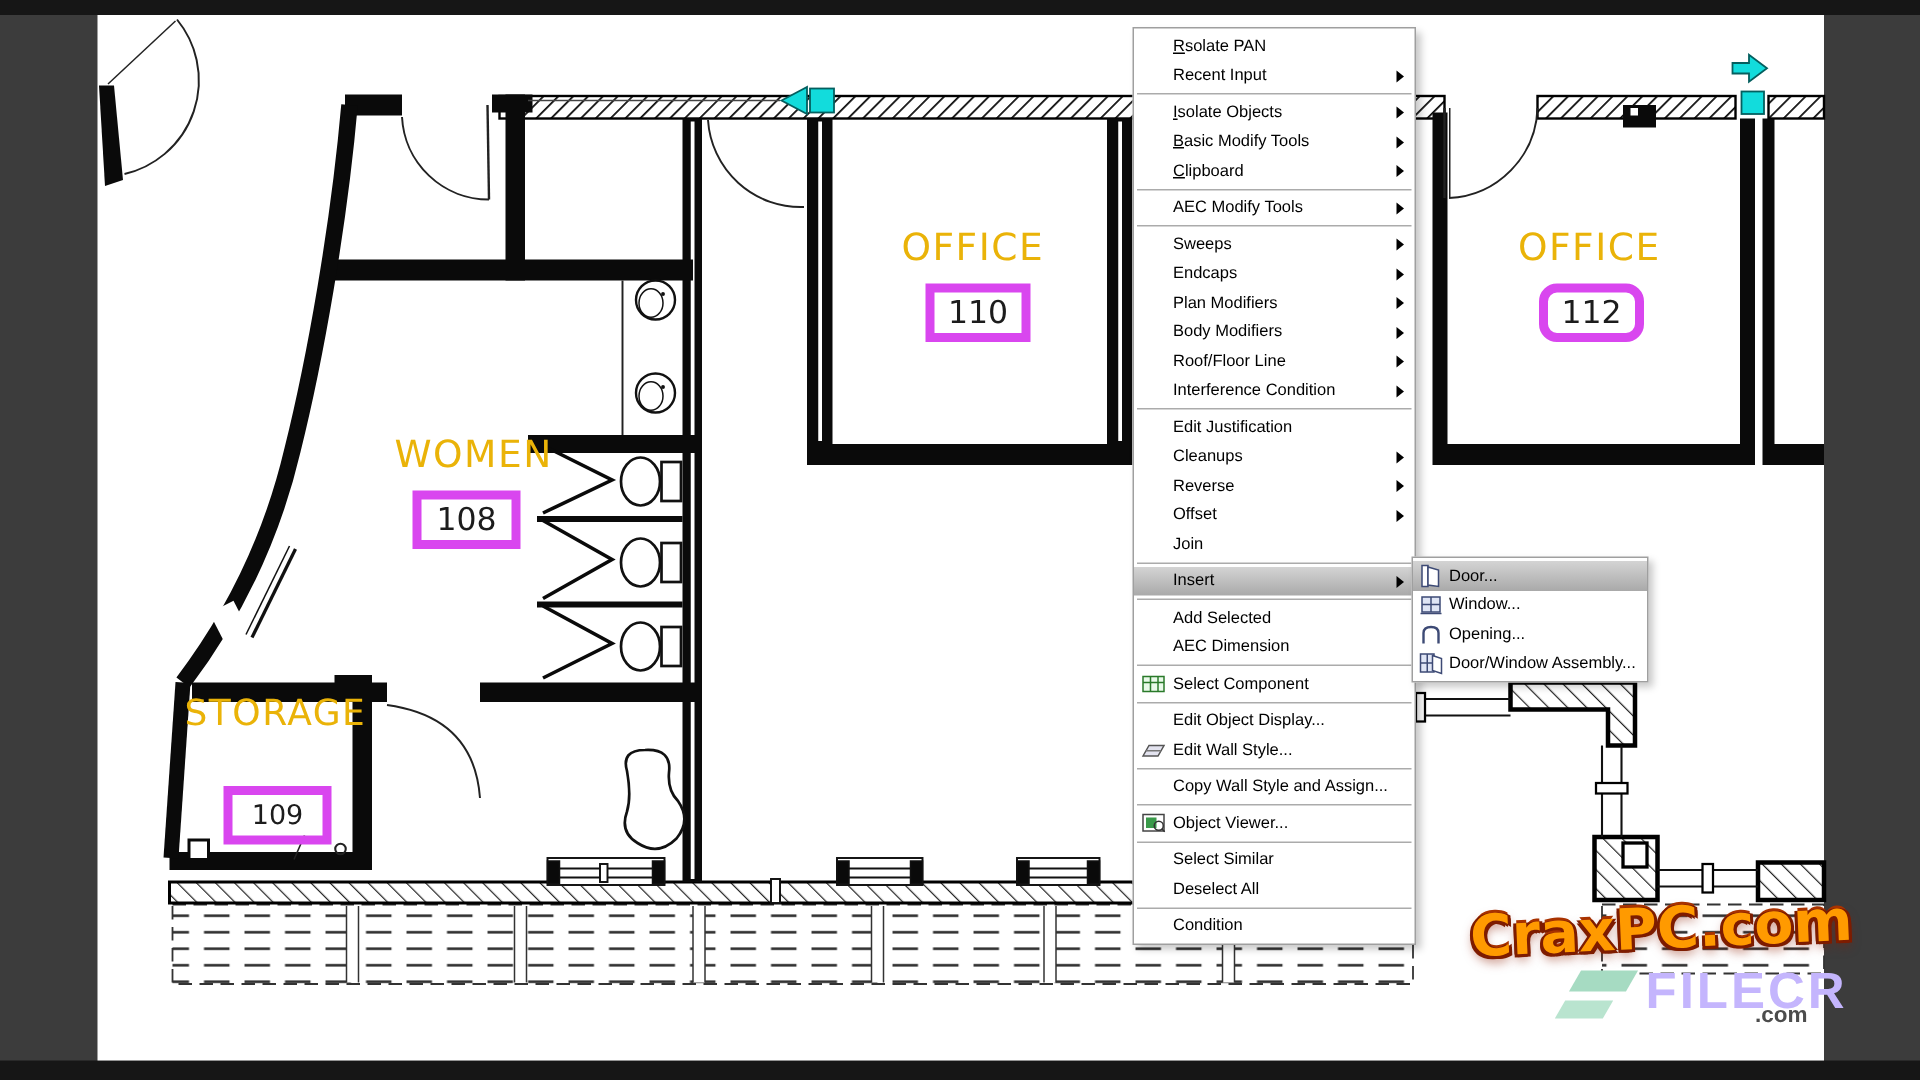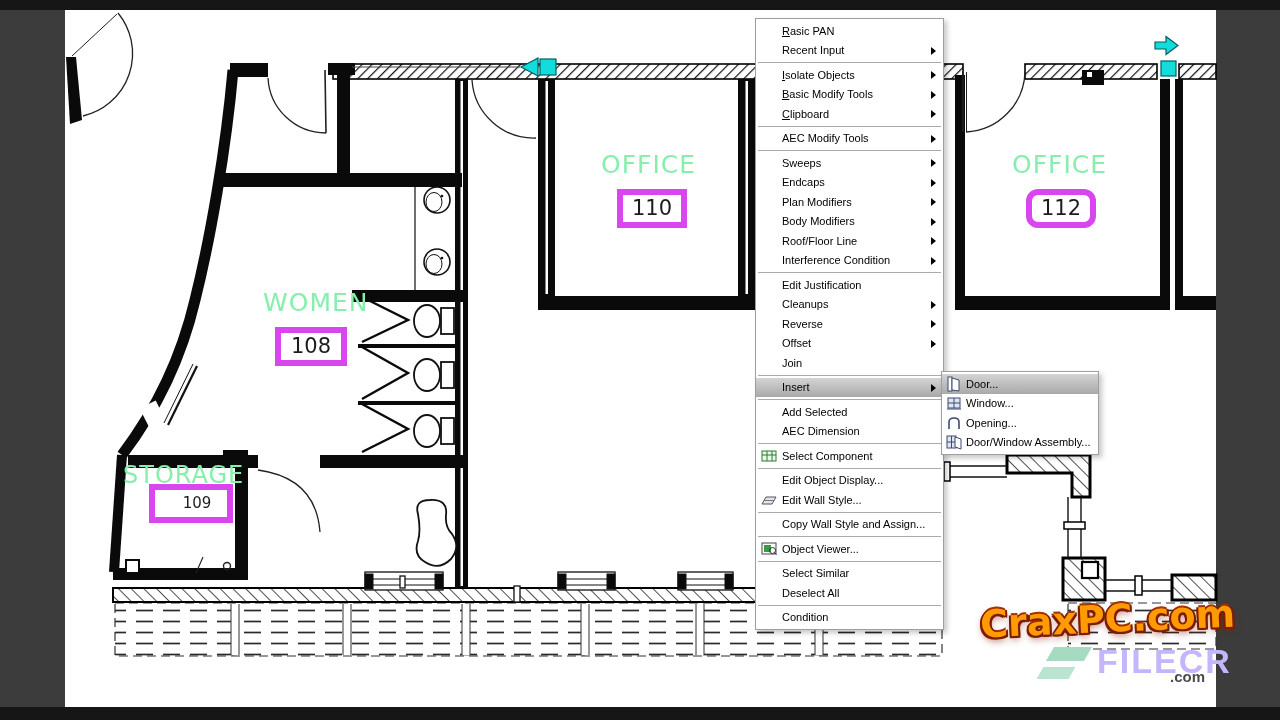--- a/index.html
+++ b/index.html
@@ -2,21 +2,21 @@
 <html><head>
 <meta charset="utf-8">
 <style>
   html,body{margin:0;padding:0;width:1280px;height:720px;overflow:hidden;background:#3c3c3c;font-family:"Liberation Sans",sans-serif;}
   .strip{position:absolute;left:0;width:1280px;background:#161616;}
   #strip-top{top:0;height:10px;}
   #strip-bottom{top:707px;height:13px;}
   .plan-svg{position:absolute;left:0;top:0;width:1280px;height:720px;}
 
   
-  .plan-label{position:absolute;font-family:"DejaVu Sans",sans-serif;color:#86efac;white-space:nowrap;letter-spacing:1px;}
+  .plan-label{position:absolute;font-family:"DejaVu Sans",sans-serif;color:#eab308;white-space:nowrap;letter-spacing:1px;}
   .numbox{position:absolute;border:6px solid #d946ef;text-align:center;font-family:"DejaVu Sans",sans-serif;color:#1c1c1c;}
 
   
   .menu{position:absolute;left:755px;top:18px;width:187px;background:#fff;border:1px solid #9f9f9f;
         box-shadow:3px 3px 5px rgba(0,0,0,.22);padding:2px 0;font-size:11px;color:#000;z-index:30;}
   .mi{position:relative;height:19.5px;display:flex;align-items:center;}
   .mi .gut{flex:0 0 26px;width:26px;display:flex;justify-content:center;align-items:center;}
   .mi .lab{white-space:nowrap;}
   .mi .u{text-decoration:underline;}
   .arr{position:absolute;right:7px;top:6px;width:0;height:0;border-left:5px solid #000;border-top:4px solid transparent;border-bottom:4px solid transparent;}
@@ -241,32 +241,32 @@
 <div class="plan-label" style="left:601px;top:150px;font-size:25px;">OFFICE</div>
 <div class="numbox" style="left:617px;top:189px;width:58px;height:27px;font-size:21px;line-height:27px;">110</div>
 
 <div class="plan-label" style="left:1012px;top:150px;font-size:25px;">OFFICE</div>
 <div class="numbox" style="left:1026px;top:189px;width:58px;height:27px;font-size:21px;line-height:27px;border-radius:12px;">112</div>
 
 <div class="plan-label" style="left:263px;top:288px;font-size:25px;">WOMEN</div>
 <div class="numbox" style="left:275px;top:327px;width:60px;height:27px;font-size:21px;line-height:27px;">108</div>
 
 <div class="plan-label" style="left:123px;top:461px;font-size:24px;">STORAGE</div>
-<div class="numbox" style="left:149px;top:484px;width:60px;height:27px;font-size:15px;line-height:27px;padding-left:12px;">109</div>
+<div class="numbox" style="left:149px;top:524px;width:60px;height:27px;font-size:18px;line-height:27px;">109</div>
 
 <div class="fc-bar" id="fc-bar1"></div>
 <div class="fc-bar" id="fc-bar2"></div>
 <div class="filecr">FILECR</div>
 <div class="filecr-com">.com</div>
 <div class="crax">CraxPC.com</div>
 
 <div class="menu">
   <div class="mi">
       <span class="gut"></span>
-      <span class="lab"><span class="u">R</span><span>asic PAN</span></span>
+      <span class="lab"><span class="u">R</span><span>solate PAN</span></span>
     </div>
   <div class="mi">
       <span class="gut"></span>
       <span class="lab"><span>Recent Input</span></span>
       <span class="arr"></span>
     </div>
   <div class="sep"></div>
   <div class="mi">
       <span class="gut"></span>
       <span class="lab"><span class="u">I</span><span>solate Objects</span></span>

